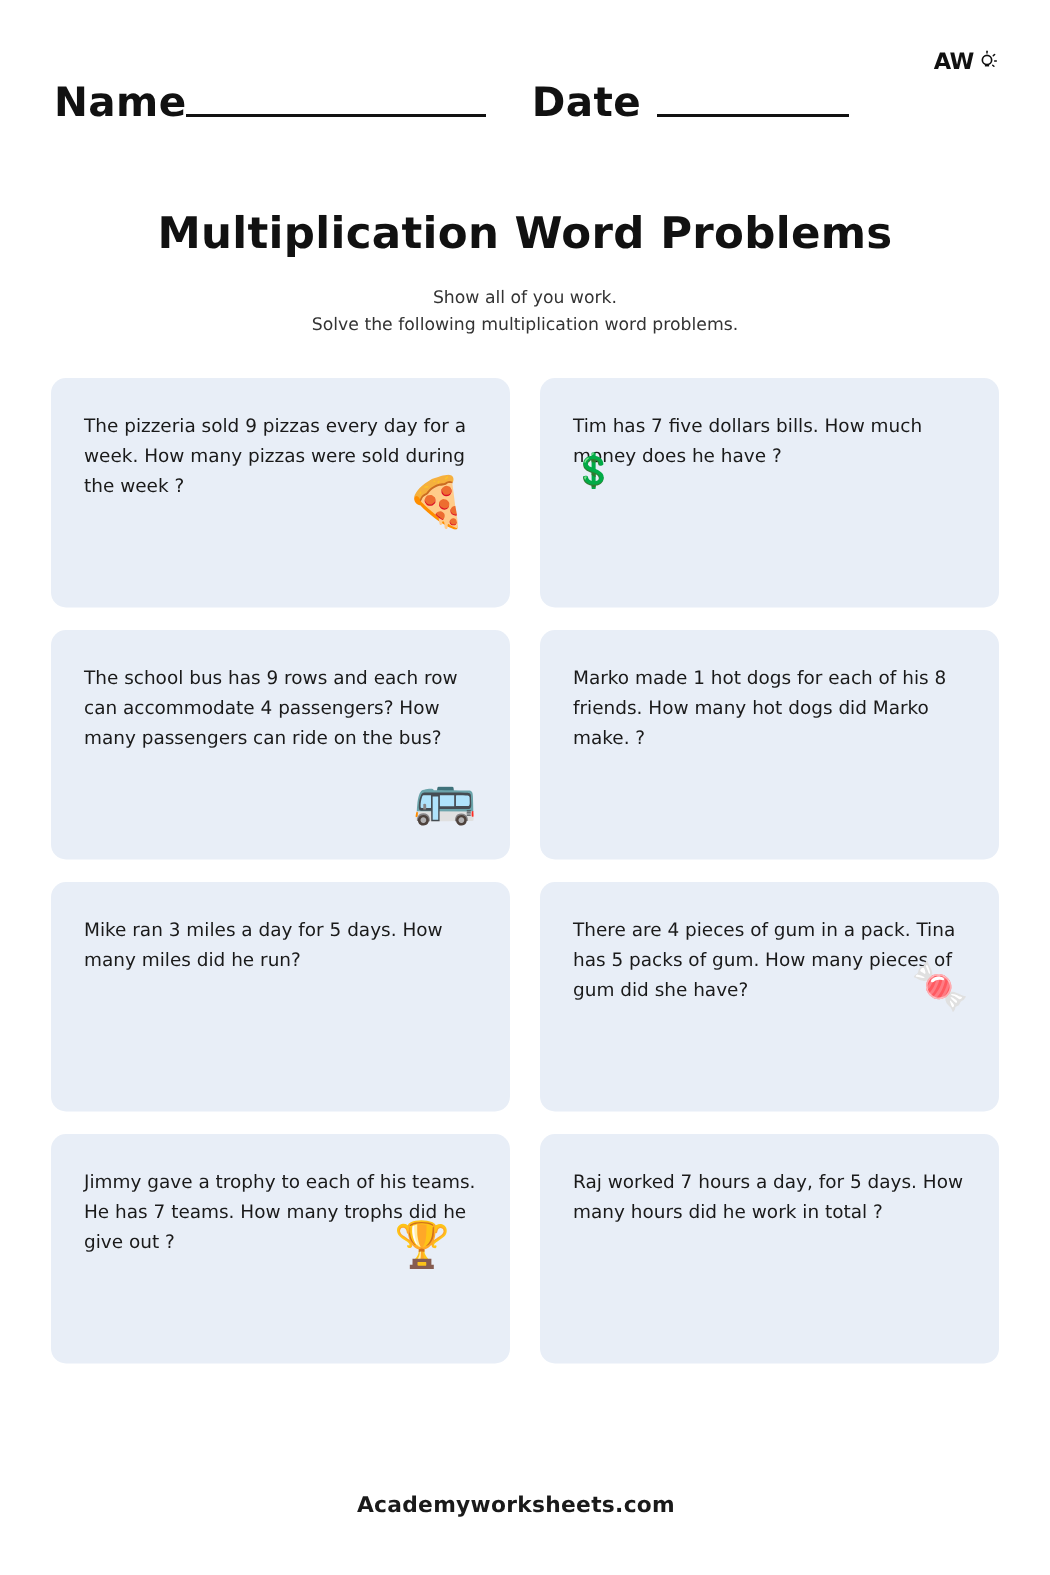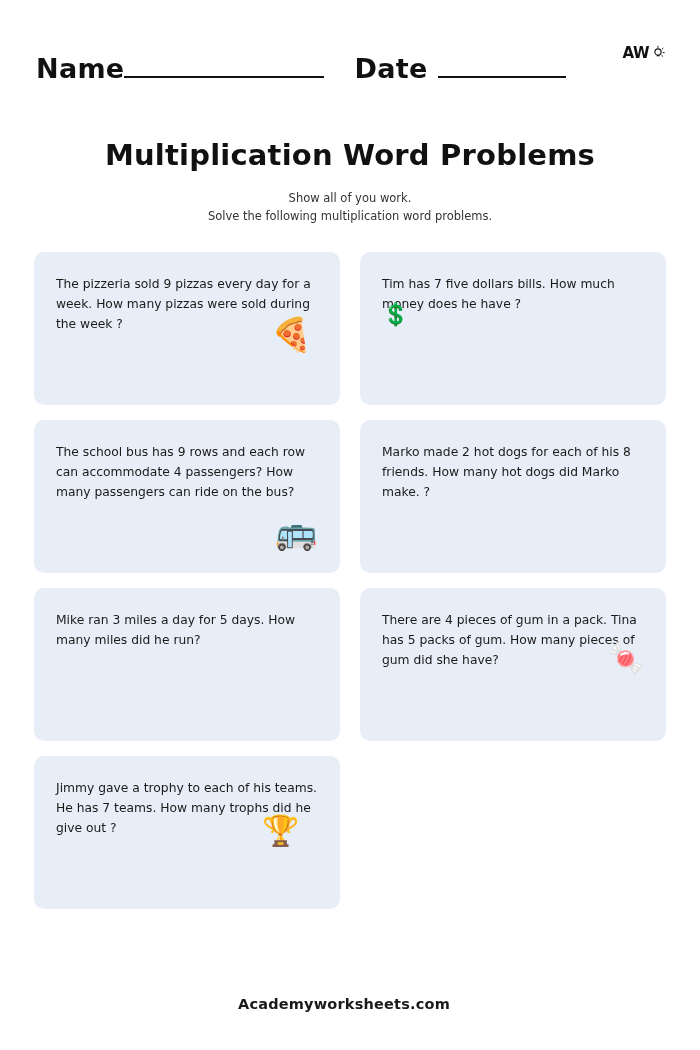--- a/index.html
+++ b/index.html
@@ -50,21 +50,21 @@
     height: 0;
     margin-bottom: 4px;
   }
   .name-rule { width: 200px; margin-left: 0px; }
   .date-rule { width: 128px; margin-left: 10px; }
   .date-block { margin-left: 30px; align-items: flex-end; }
 
   .logo {
     position: absolute;
     right: 0px;
-    top: 16px;
+    top: 4px;
     display: flex;
     align-items: center;
     gap: 1px;
   }
   .logo-text {
     font-family: "DejaVu Sans", sans-serif;
     font-weight: 700;
     font-size: 15px;
     letter-spacing: -0.5px;
     color: #111111;
@@ -187,34 +187,37 @@
       <div class="qtext">Tim has 7 five dollars bills. How much money does he have ?</div>
       <span class="card-emoji emoji-money">💲</span>
     </div>
 
     <div class="card">
       <div class="qtext">The school bus has 9 rows and each row can accommodate 4 passengers?  How many passengers can ride on the bus?</div>
       <span class="card-emoji emoji-bus">🚌</span>
     </div>
 
     <div class="card">
-      <div class="qtext">Marko made 2 hot dogs for each of his 8 friends.  How many hot dogs did Marko make. ?</div>
+      <div class="qtext">Marko made 1 hot dogs for each of his 8 friends.  How many hot dogs did Marko make. ?</div>
     </div>
 
     <div class="card">
       <div class="qtext">Mike ran 3 miles a day for 5 days.  How many miles did he run?</div>
     </div>
 
     <div class="card">
       <div class="qtext">There are 4 pieces of gum in a pack. Tina has 5 packs of gum.  How many pieces of gum did she have?</div>
       <span class="card-emoji emoji-gum">🍬</span>
     </div>
 
     <div class="card">
       <div class="qtext">Jimmy gave a trophy to each of his teams.  He has 7 teams.  How many trophs did he give out ?</div>
       <span class="card-emoji emoji-trophy">🏆</span>
     </div>
 
+    <div class="card">
+      <div class="qtext">Raj worked 7 hours a day, for 5 days. How many hours did he work in total ?</div>
+    </div>
 
   </div>
 
   <div class="footer">Academyworksheets.com</div>
 </div>
 
 </body></html>

